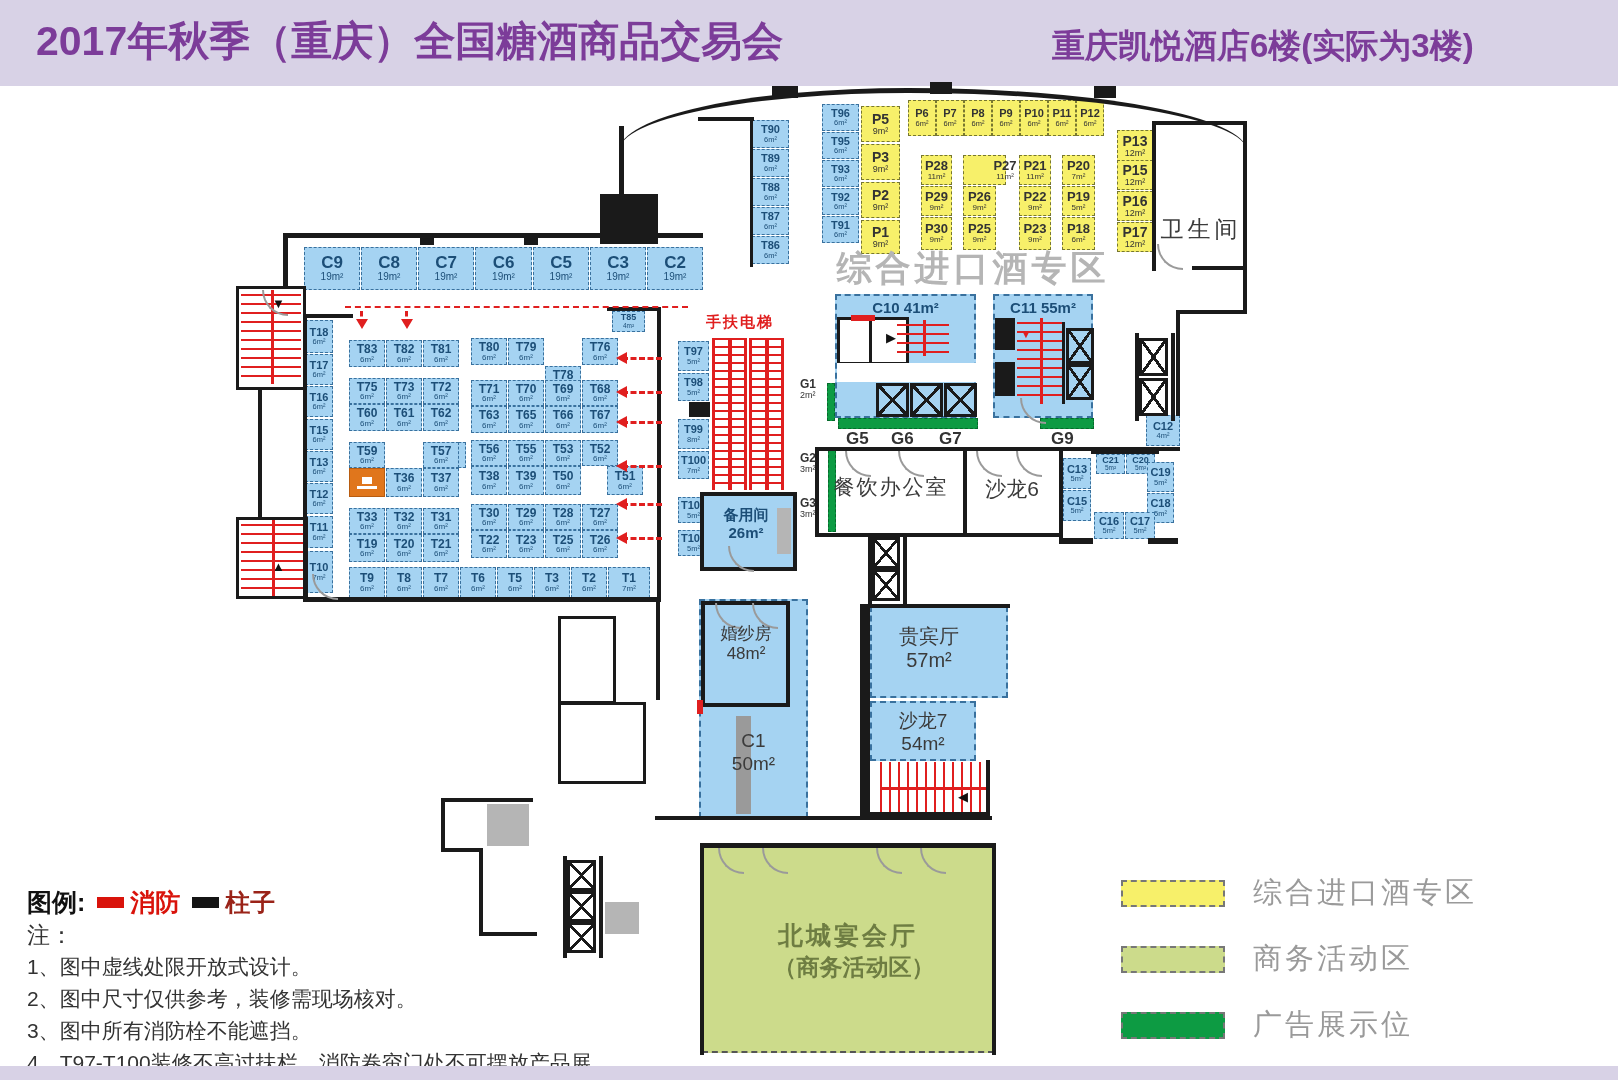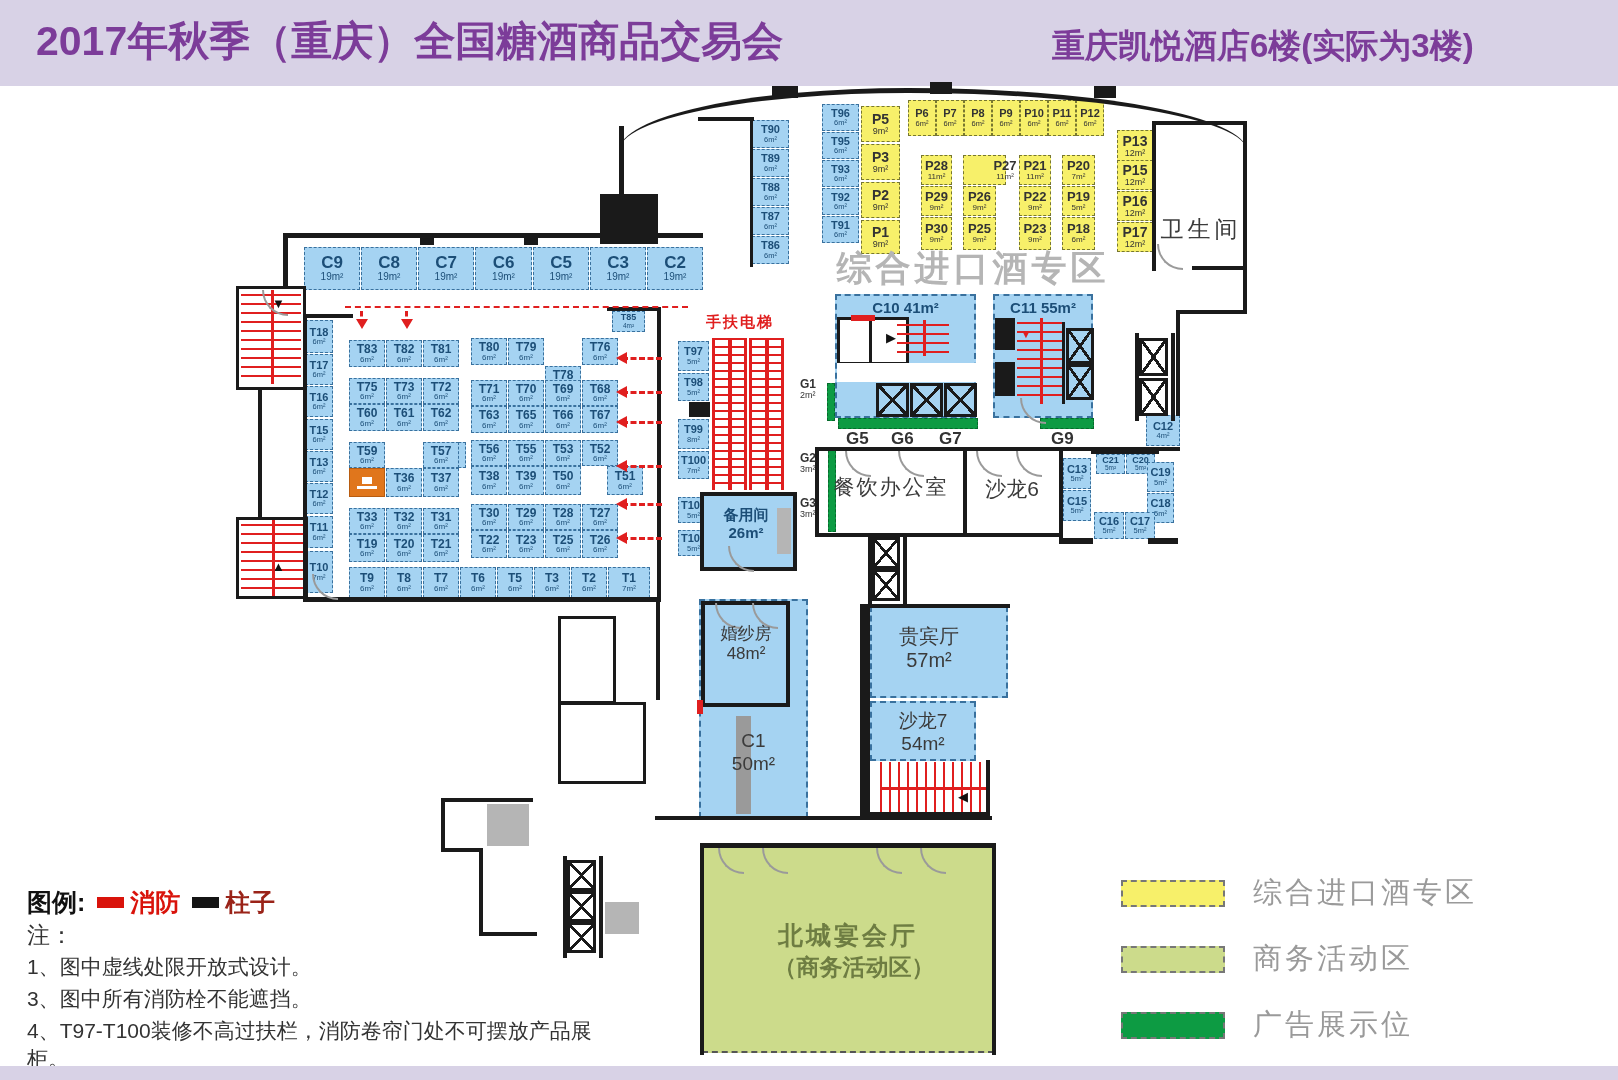--- a/index.html
+++ b/index.html
@@ -819,20 +819,21 @@
     <span class="lg-title">图例:</span>
     <span class="lg-bar" style="background:#D9130B"></span>
     <span class="lg-fire">消防</span>
     <span class="lg-bar" style="background:#141414"></span>
     <span class="lg-col">柱子</span>
   </div>
 
   <div id="notes">
     <div class="nt">注：</div>
     <div class="ni">1、图中虚线处限开放式设计。</div>
+    <div class="ni">2、图中尺寸仅供参考，装修需现场核对。</div>
     <div class="ni">3、图中所有消防栓不能遮挡。</div>
     <div class="ni">4、T97-T100装修不高过扶栏，消防卷帘门处不可摆放产品展柜。</div>
   </div>
 
   <div id="zone-legend">
       <div class="zl-row">
         <span class="zl-swatch" style="background:#F7F06A"></span>
         <span class="zl-label">综合进口酒专区</span>
       </div>
       <div class="zl-row">

